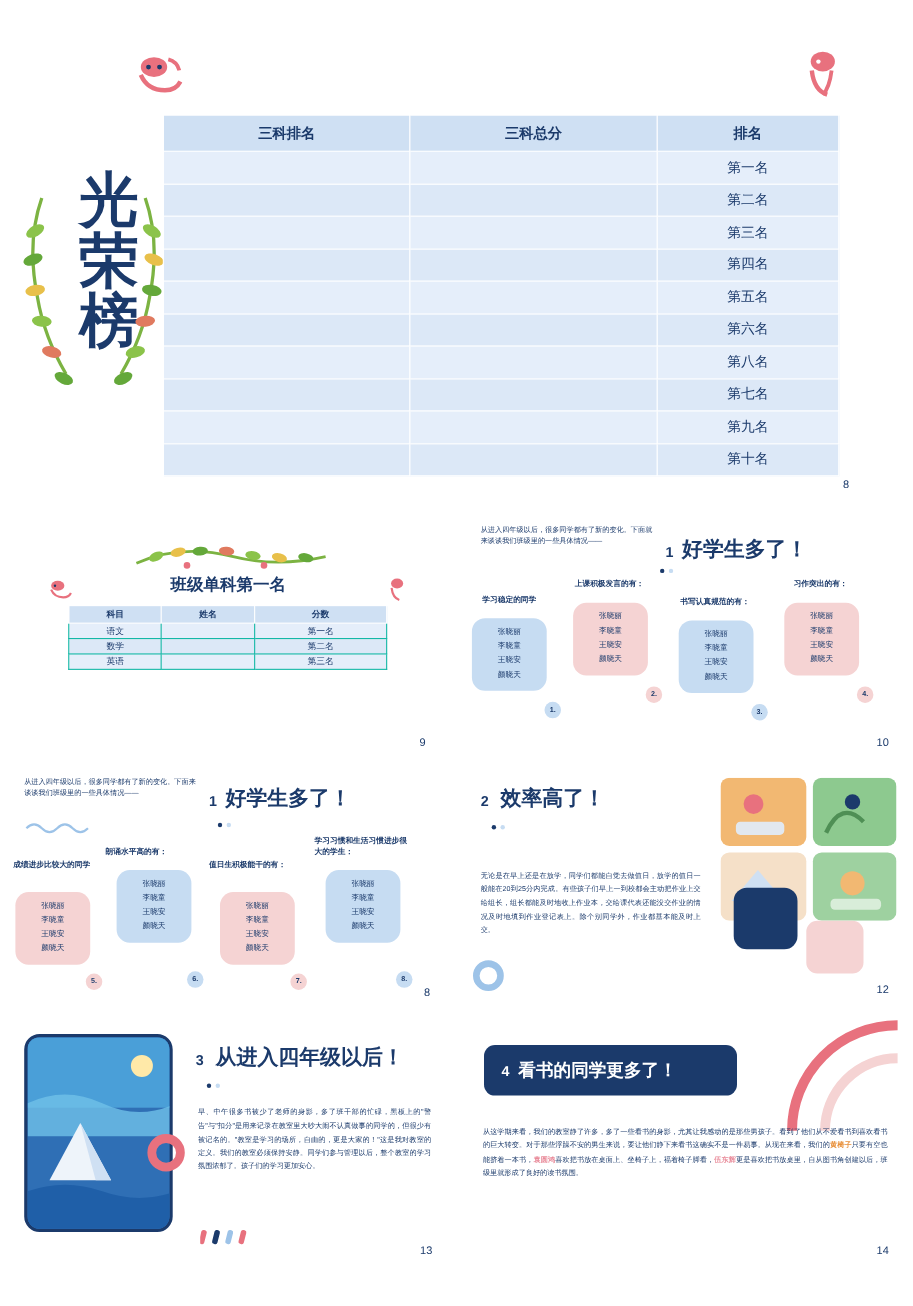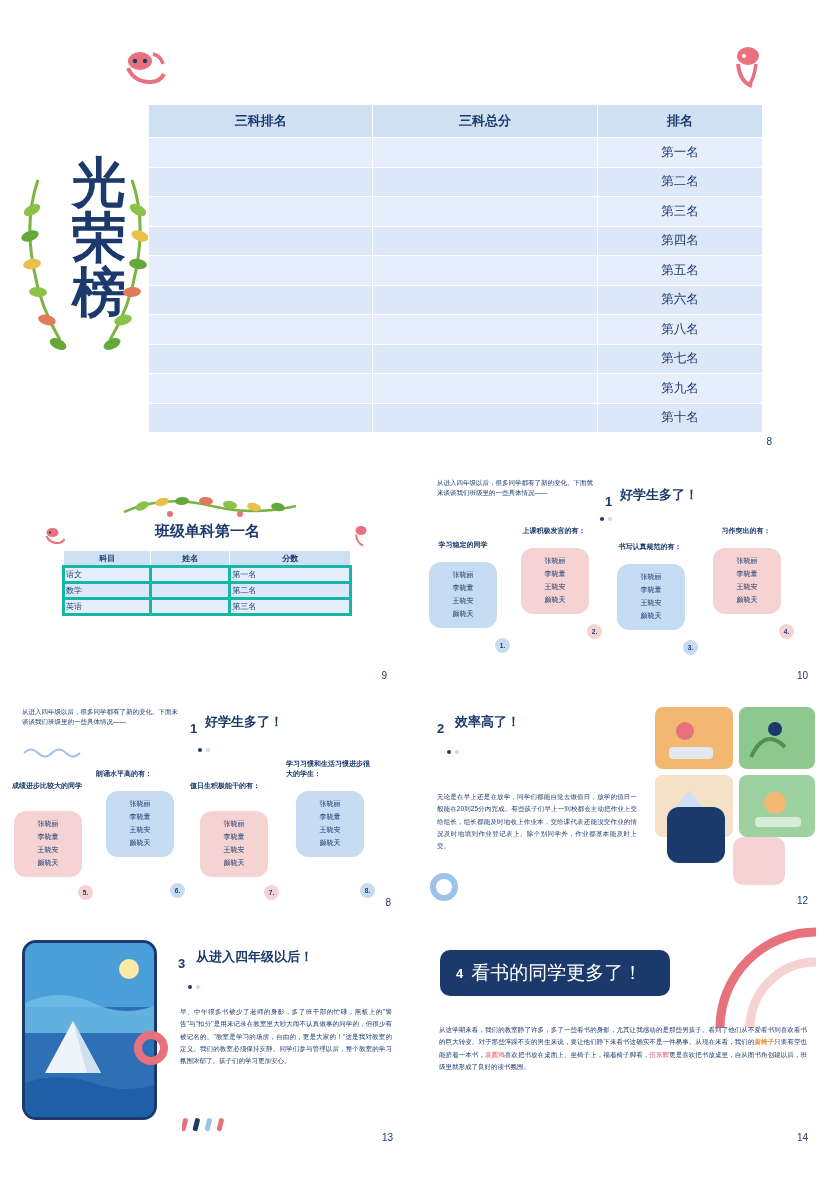--- a/index.html
+++ b/index.html
@@ -51,31 +51,31 @@
     font-size:15px; font-weight:bold; color:#1b3a6b;
   }
   .s9-table {
     position:absolute; left:62px; top:80px; width:290px;
     border-collapse: collapse; font-size: 8px;
   }
   .s9-table th {
     background:#cfe0f3; height:16px; border:1px solid #fff; font-weight:bold; color:#1b3a6b;
   }
   .s9-table td {
-    height:14px; border:3px solid #14b8a6; background:#e5eefa; text-align:left;
+    height:14px; border:1px solid #14b8a6; background:#e5eefa; text-align:center;
   }
   .s9-table tr:nth-child(even) td { background:#dce8f7; }
   .vine { position:absolute; top:22px; left:120px; }
   .s9-deco-l { position:absolute; top:56px; left:42px; }
   .s9-deco-r { position:absolute; top:54px; right:44px; }
 
   
   .slide10 { height:225px; position:relative; width:415px; float:left; overflow:hidden; }
   .lead-text { font-size:6.5px; line-height:1.5; color:#1b3a6b; }
-  .big-head { font-size:13px; font-weight:bold; color:#1b3a6b; }
+  .big-head { font-size:19px; font-weight:bold; color:#1b3a6b; }
   .num-mark { font-size:13px; font-weight:bold; color:#1b3a6b; }
   .col-label { font-size:7px; font-weight:bold; color:#1b3a6b; text-align:center; }
   .name-card {
     border-radius: 12px; padding:7px 4px; text-align:center;
     font-size:7px; line-height:1.85; color:#1b3a6b;
   }
   .card-blue { background:#c6dcf2; }
   .card-pink { background:#f5d3d3; }
   .badge {
     position:absolute; width:15px; height:15px; border-radius:50%;
@@ -458,21 +458,21 @@
 </div>
 
 <div class="page slide14">
   <svg style="position:absolute;right:10px;top:6px" width="130" height="120" viewBox="0 0 130 120">
     <path d="M126 6 a96 96 0 0 0 -96 96" stroke="#e8717e" stroke-width="9" fill="none"></path>
     <path d="M126 36 a66 66 0 0 0 -66 66" stroke="#f5d3d3" stroke-width="9" fill="none"></path>
   </svg>
 
   <div class="navy-pill">
     <span style="font-size:13px;font-weight:bold;margin-right:8px;">4</span>
-    <span style="font-size:19px;font-weight:normal;">看书的同学更多了！</span>
+    <span style="font-size:16px;font-weight:bold;">看书的同学更多了！</span>
   </div>
 
   <div class="para" style="position:absolute;left:24px;top:104px;width:368px;">
     <span>从这学期来看，我们的教室静了许多，多了一些看书的身影，尤其让我感动的是那些男孩子。看到了他们从不爱看书到喜欢看书的巨大转变。对于那些浮躁不安的男生来说，要让他们静下来看书这确实不是一件易事。从现在来看，我们的</span><span class="hl-orange">黄椅子</span><span>只要有空也能挤着一本书，</span><span class="hl-pink">袁圆鸿</span><span>喜欢把书放在桌面上、坐椅子上，福着椅子脚看，</span><span class="hl-pink">伍东辉</span><span>更是喜欢把书放桌里，自从图书角创建以后，班级里就形成了良好的读书氛围。</span>
   </div>
 
   <div class="pg" style="right:22px;top:212px;">14</div>
 </div>
 </div>
 

